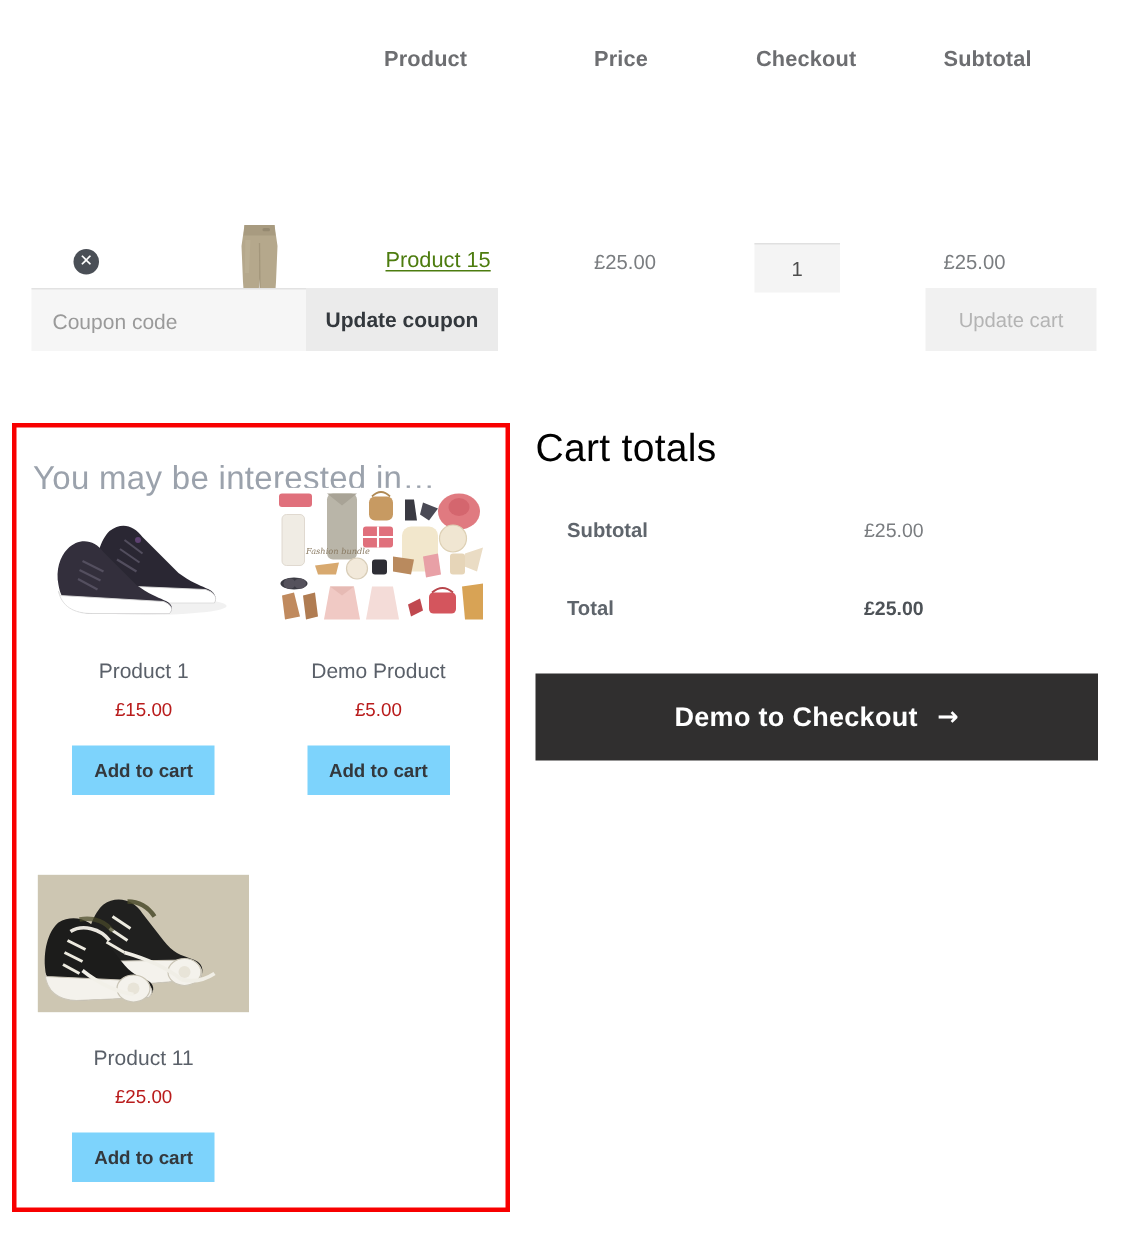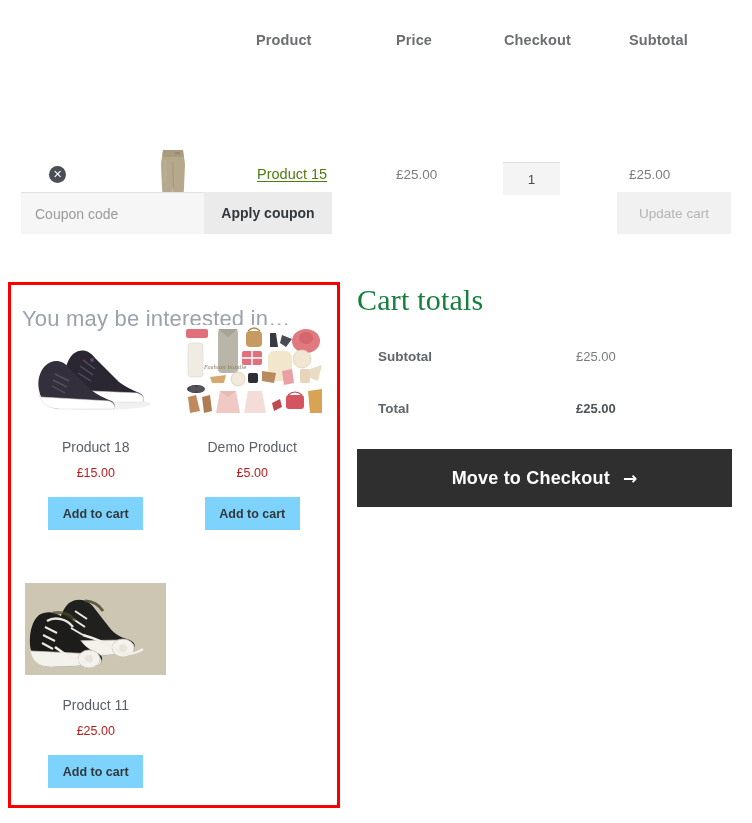--- a/index.html
+++ b/index.html
@@ -125,22 +125,22 @@
     background:#7dd3fc; border:none; cursor:pointer;
     font-size:12.5px; font-weight:700; color:#33383d;
     font-family:"Liberation Sans", sans-serif;
   }
   .pcard.row2 { margin-top:51px; }
   .pcard.empty { }
 
   
   .totals{ position:absolute; left:357px; top:283px; width:378px; }
   .totals-title{
-    font-size:30px; color:#15803d; font-weight:400;
-    letter-spacing:.2px; margin:0 0 32px 0;font-family:Liberation Serif, serif;
+    font-size:26px; color:#000000; font-weight:400;
+    letter-spacing:.2px; margin:0 0 32px 0;
   }
   .trow{ position:relative; height:52px; }
   .tlabel{
     position:absolute; left:21px; top:0;
     font-size:13.5px; font-weight:700; color:#5f656c;
   }
   .tvalue{
     position:absolute; left:219px; top:0;
     font-size:13px; color:#7a7d80;
   }
@@ -190,21 +190,21 @@
 
       <span class="price-cell">£25.00</span>
 
       <input class="qty-box" type="text" value="1" style="">
 
       <span class="subtotal-cell">£25.00</span>
     </div>
 
     <div class="coupon-row">
       <input class="coupon-input" type="text" placeholder="Coupon code" style="">
-      <button class="apply-btn">Apply coupon</button>
+      <button class="apply-btn">Update coupon</button>
       <button class="update-btn">Update cart</button>
     </div>
   </div>
 
   <section class="upsell">
     <h2 class="upsell-title">You may be interested in…</h2>
 
     <div class="upsell-grid">
 
       <div class="pcard">
@@ -219,21 +219,21 @@
               <path d="M22 48 L36 55"></path>
                 <path d="M20 54 L34 61"></path>
               <path d="M19 60 L32 67"></path>
                 <path d="M50 34 L62 43"></path>
               <path d="M47 40 L60 49"></path>
                 <path d="M45 47 L58 55"></path>
             </g>
             <circle cx="59" cy="34" r="2" fill="#6b4a82" opacity=".8"></circle>
           </svg>
         </div>
-        <div class="pname">Product 18</div>
+        <div class="pname">Product 1</div>
         <div class="pprice">£15.00</div>
         <button class="addcart">Add to cart</button>
       </div>
 
       <div class="pcard">
         <div class="pimg">
           <svg width="140" height="92" viewBox="0 0 140 92">
             <rect x="0" y="0" width="140" height="92" fill="#fff"></rect>
             <rect x="4" y="4" width="22" height="9" rx="2" fill="#e0707c"></rect>
             <rect x="6" y="18" width="15" height="34" rx="3" fill="#f0ece4" stroke="#ddd6cc" stroke-width=".6"></rect>
@@ -321,18 +321,18 @@
       <span class="tlabel">Subtotal</span>
       <span class="tvalue">£25.00</span>
     </div>
 
     <div class="trow">
       <span class="tlabel">Total</span>
       <span class="tvalue bold">£25.00</span>
     </div>
 
     <button class="checkout-btn">
-      <span>Move to Checkout</span>
+      <span>Demo to Checkout</span>
       <span class="arrow">→</span>
     </button>
   </section>
 
 </div>
 
 </body></html>

